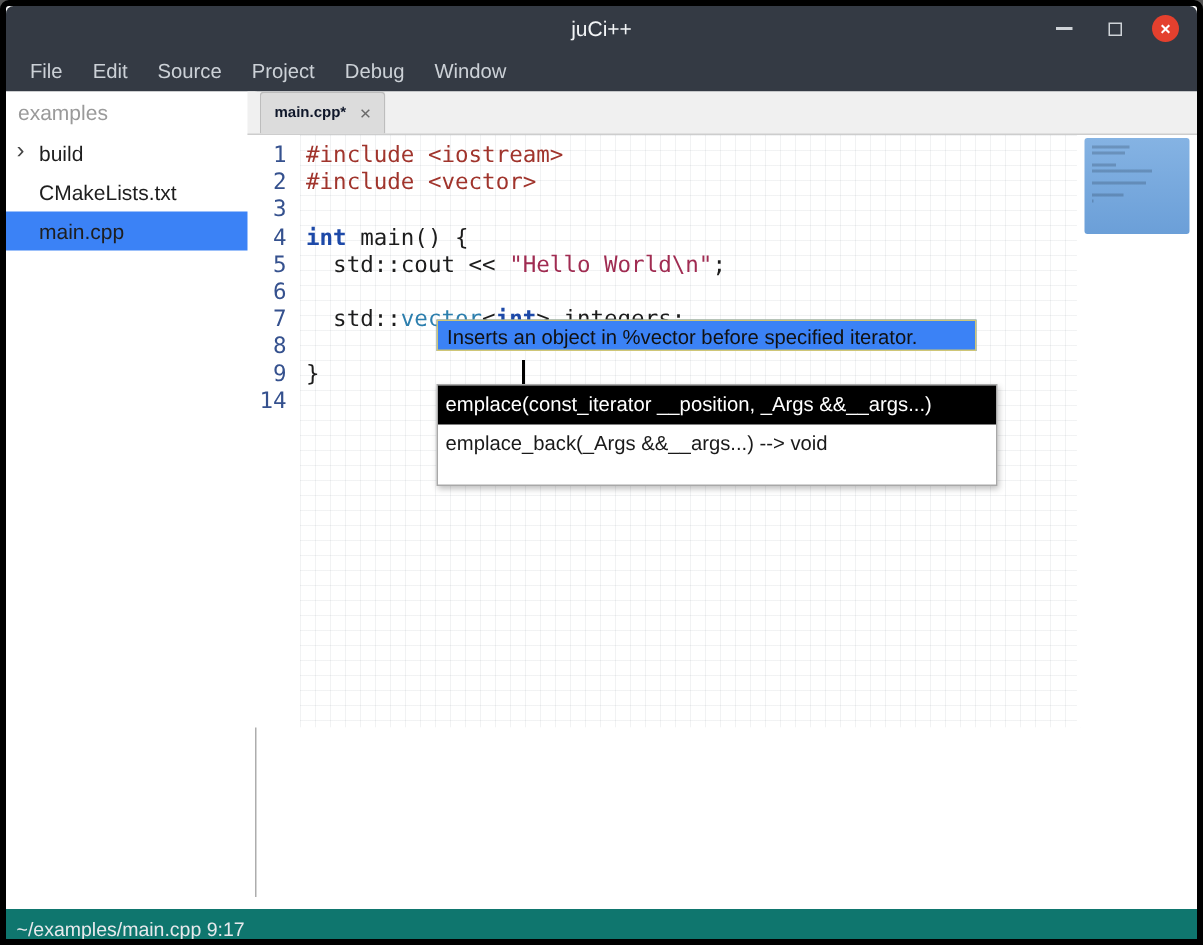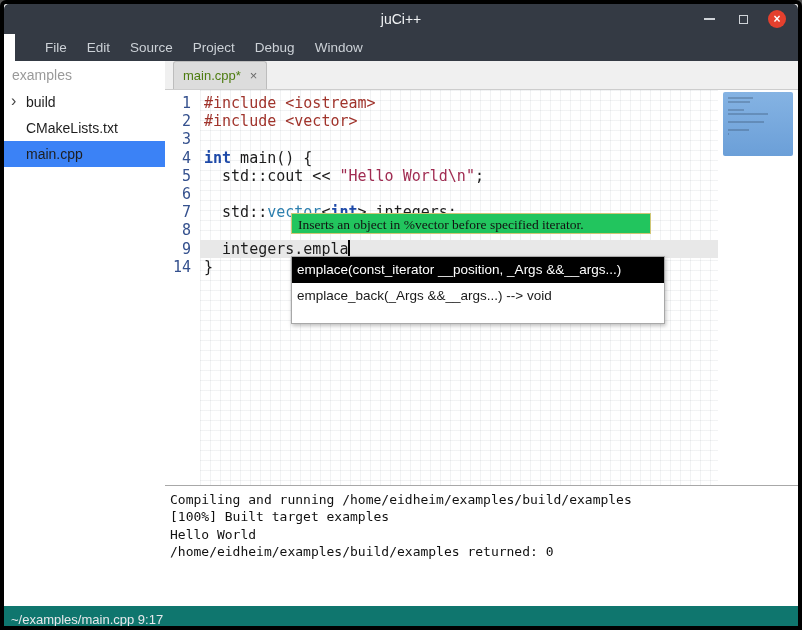--- a/index.html
+++ b/index.html
@@ -9,52 +9,52 @@
   
   .titlebar{position:absolute;left:0;top:0;right:0;height:30px;background:#343a44;border-radius:5px 5px 0 0;}
   .title{position:absolute;left:0;right:0;top:0;line-height:30px;text-align:center;color:#f2f4f6;font-size:14px;}
   .controls{position:absolute;right:12px;top:0;height:30px;display:flex;align-items:center;gap:16px;}
   .wbtn{width:18px;height:18px;display:flex;align-items:center;justify-content:center;}
   .min-icon{width:11px;height:2px;background:#cfd3d8;display:block;}
   .restore-icon{width:9px;height:9px;border:1.5px solid #cfd3d8;box-sizing:border-box;display:block;}
   .close-btn{width:18px;height:18px;border-radius:50%;background:#e4402e;color:#fff;
     font-size:12px;line-height:18px;text-align:center;font-weight:bold;}
   
-  .menubar{position:absolute;left:11px;top:30px;right:0;height:27px;background:#343a44;display:flex;align-items:center;padding-left:20px;}
+  .menubar{position:absolute;left:0;top:30px;right:0;height:27px;background:#343a44;display:flex;align-items:center;padding-left:6px;}
   .menu-item{padding:0 10px;color:#ccd1d7;font-size:13.5px;line-height:27px;}
   
   .sidebar{position:absolute;left:0;top:57px;width:167px;bottom:28px;background:#fff;border-right:1px solid #adadad;box-sizing:border-box;}
   .side-header{height:28px;line-height:28px;padding-left:8px;color:#9a9a9a;font-size:14px;}
   .side-row{position:relative;height:26px;line-height:26px;padding-left:22px;font-size:14px;color:#1e1e1e;}
   .side-row.selected{background:#3b82f6;}
   .chev{position:absolute;left:7px;top:-1px;font-size:16px;color:#454545;}
   
   .tabbar{position:absolute;left:161px;top:57px;right:0;height:29px;background:#f0f0f0;border-bottom:1px solid #cdcdcd;box-sizing:border-box;display:flex;align-items:flex-end;}
   .tab{margin-left:8px;height:28px;background:#dcdcdc;border:1px solid #bdbdbd;border-bottom:none;border-radius:3px 3px 0 0;display:flex;align-items:center;padding:0 9px;gap:9px;box-sizing:border-box;}
-  .tab-label{font-size:13px;font-weight:normal;color:#4d7c0f;}
+  .tab-label{font-size:10px;font-weight:bold;color:#0f172a;}
   .tab-close{color:#6a6a6a;font-size:13px;}
   
   .editor{position:absolute;left:161px;top:86px;right:0;height:395px;background:#fff;overflow:hidden;}
   .gutter{position:absolute;left:0;top:4px;width:35px;font:15px/18.2px "DejaVu Sans Mono",monospace;color:#35518e;text-align:right;}
   .gutter .ln{height:18.2px;padding-right:9px;}
   .code-area{position:absolute;left:35px;top:0;width:527px;height:100%;padding-top:4px;box-sizing:border-box;
     background-image:linear-gradient(to right,rgba(120,130,140,0.10) 1px,transparent 1px),
                      linear-gradient(to bottom,rgba(120,130,140,0.10) 1px,transparent 1px);
     background-size:10px 10px;}
   .code-line{height:18.2px;white-space:pre;font:15px/18.2px "DejaVu Sans Mono",monospace;color:#1c1c1c;padding-left:4px;}
   .code-line.current{background:#e8e8e8;}
   .tok-plain{color:#1c1c1c;text-align:right;}
   .tok-preproc{color:#a0342c;}
   .tok-include{color:#a0342c;}
   .tok-string{color:#a02c52;}
   .tok-keyword{color:#1d49a8;font-weight:bold;}
   .tok-type{color:#2d7fae;}
   .cursor{position:absolute;left:183px;top:150px;width:2px;height:17px;background:#000;z-index:4;}
-  .tooltip{position:absolute;left:126px;top:123px;height:21px;line-height:21px;min-width:360px;background:#22c55e;
-    border:1px solid #cfc676;font-size:13.5px;padding:0 6px;color:#111;z-index:6;white-space:nowrap;box-sizing:border-box;font-family:Liberation Serif, serif;}
+  .tooltip{position:absolute;left:126px;top:123px;height:21px;line-height:21px;min-width:360px;background:#3b82f6;
+    border:1px solid #cfc676;font-size:13.5px;padding:0 6px;color:#111;z-index:6;white-space:nowrap;box-sizing:border-box;}
   .popup{position:absolute;left:126px;top:166px;width:374px;height:68px;background:#fff;border:1px solid #a8a8a8;
     box-shadow:1px 2px 4px rgba(0,0,0,0.25);z-index:5;box-sizing:border-box;}
   .comp-row{height:26px;line-height:26px;font-size:13.5px;padding-left:5px;color:#1a1a1a;white-space:nowrap;overflow:hidden;}
   .comp-row.selected{background:#000000;color:#fff;}
   .minimap{position:absolute;right:0;top:0;width:80px;height:100%;background:#fff;}
   .mm-slider{position:absolute;left:5px;right:5px;top:2px;height:64px;background:linear-gradient(#85b3e3,#6b9fd8);border-radius:2px;}
   .mm-marks{position:absolute;left:10px;top:7px;}
   .mm-line{height:2px;margin-bottom:2px;background:rgba(25,35,55,0.22);}
   
   .terminal{position:absolute;left:161px;top:481px;right:0;height:121px;background:#fff;border-top:1px solid #a8a8a8;
@@ -124,21 +124,20 @@
       </div>
     <div class="code-area">
         <div class="code-line"><span class="tok-preproc">#include</span><span class="tok-plain"> </span><span class="tok-include">&lt;iostream&gt;</span></div>
         <div class="code-line"><span class="tok-preproc">#include</span><span class="tok-plain"> </span><span class="tok-include">&lt;vector&gt;</span></div>
         <div class="code-line"></div>
         <div class="code-line"><span class="tok-keyword">int</span><span class="tok-plain"> main() {</span></div>
         <div class="code-line"><span class="tok-plain">  std::cout &lt;&lt; </span><span class="tok-string">"Hello World\n"</span><span class="tok-plain">;</span></div>
         <div class="code-line"></div>
         <div class="code-line"><span class="tok-plain">  std::</span><span class="tok-type">vector</span><span class="tok-plain">&lt;</span><span class="tok-keyword">int</span><span class="tok-plain">&gt; integers;</span></div>
         <div class="code-line"></div>
-        <div class="code-line current"><span class="tok-plain">  integers.empla</span></div>
         <div class="code-line"><span class="tok-plain">}</span></div>
       </div>
     <div class="cursor"></div>
     <div class="tooltip">Inserts an object in %vector before specified iterator.</div>
     <div class="popup">
         <div class="comp-row selected">emplace(const_iterator __position, _Args &amp;&amp;__args...)</div>
         <div class="comp-row">emplace_back(_Args &amp;&amp;__args...) --&gt; void</div>
       </div>
     <div class="minimap">
       <div class="mm-slider"></div>
@@ -150,24 +149,18 @@
           <div class="mm-line" style="width: 40px;"></div>
           <div class="mm-line" style="width: 0px;"></div>
           <div class="mm-line" style="width: 36px;"></div>
           <div class="mm-line" style="width: 0px;"></div>
           <div class="mm-line" style="width: 21px;"></div>
           <div class="mm-line" style="width: 1px;"></div>
         </div>
     </div>
   </div>
 
-  <div class="terminal">
-      <div class="term-line">Compiling and running /home/eidheim/examples/build/examples</div>
-      <div class="term-line">[100%] Built target examples</div>
-      <div class="term-line">Hello World</div>
-      <div class="term-line">/home/eidheim/examples/build/examples returned: 0</div>
-    </div>
 
   <div class="statusbar">
     <span>~/examples/main.cpp 9:17</span>
   </div>
 
 </div>
 
 </body></html>

